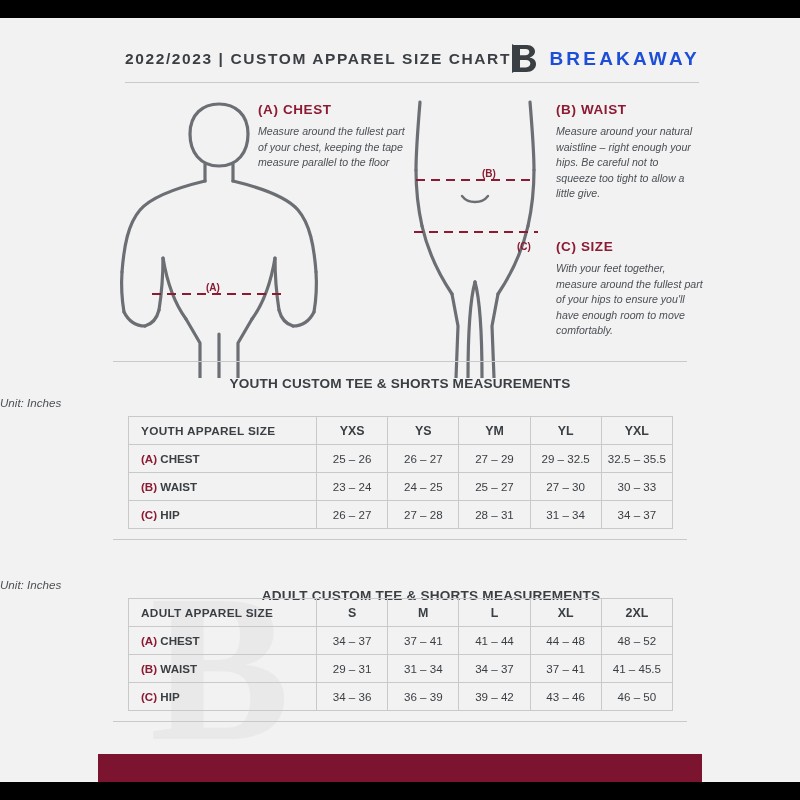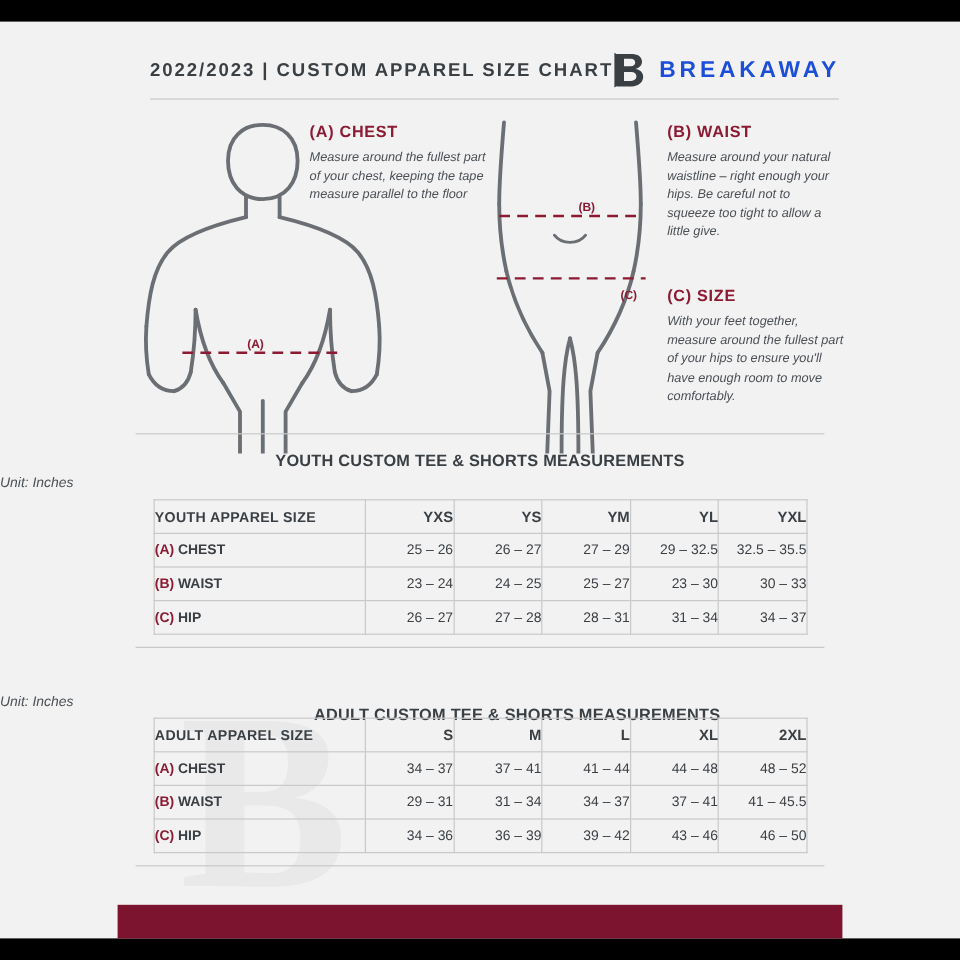--- a/index.html
+++ b/index.html
@@ -158,25 +158,26 @@
     width: 545px;
     border-collapse: collapse;
     table-layout: fixed;
   }
   table.sz td, table.sz th {
     border: 1px solid #c9c9c9;
     height: 27px;
     padding: 0;
     font-size: 11.6px;
     color: #3a3f44;
-    text-align: right;
+    text-align: center;
     font-weight: normal;
   }
   table.sz th.rowhead, table.sz td.rowhead {
     text-align: left;
+    padding-left: 12px;
     width: 175px;
     font-weight: bold;
   }
   table.sz th {
     font-weight: bold;
     font-size: 12.4px;
   }
   table.sz th.rowhead {
     font-size: 11.8px;
     letter-spacing: 0.3px;
@@ -310,21 +311,21 @@
           <td>32.5 – 35.5</td>
         </tr>
         <tr>
           <td class="rowhead">
             <span class="lbl">(B) </span>
             <span class="rn">WAIST</span>
           </td>
           <td>23 – 24</td>
           <td>24 – 25</td>
           <td>25 – 27</td>
-          <td>23 – 30</td>
+          <td>27 – 30</td>
           <td>30 – 33</td>
         </tr>
         <tr>
           <td class="rowhead">
             <span class="lbl">(C) </span>
             <span class="rn">HIP</span>
           </td>
           <td>26 – 27</td>
           <td>27 – 28</td>
           <td>28 – 31</td>

